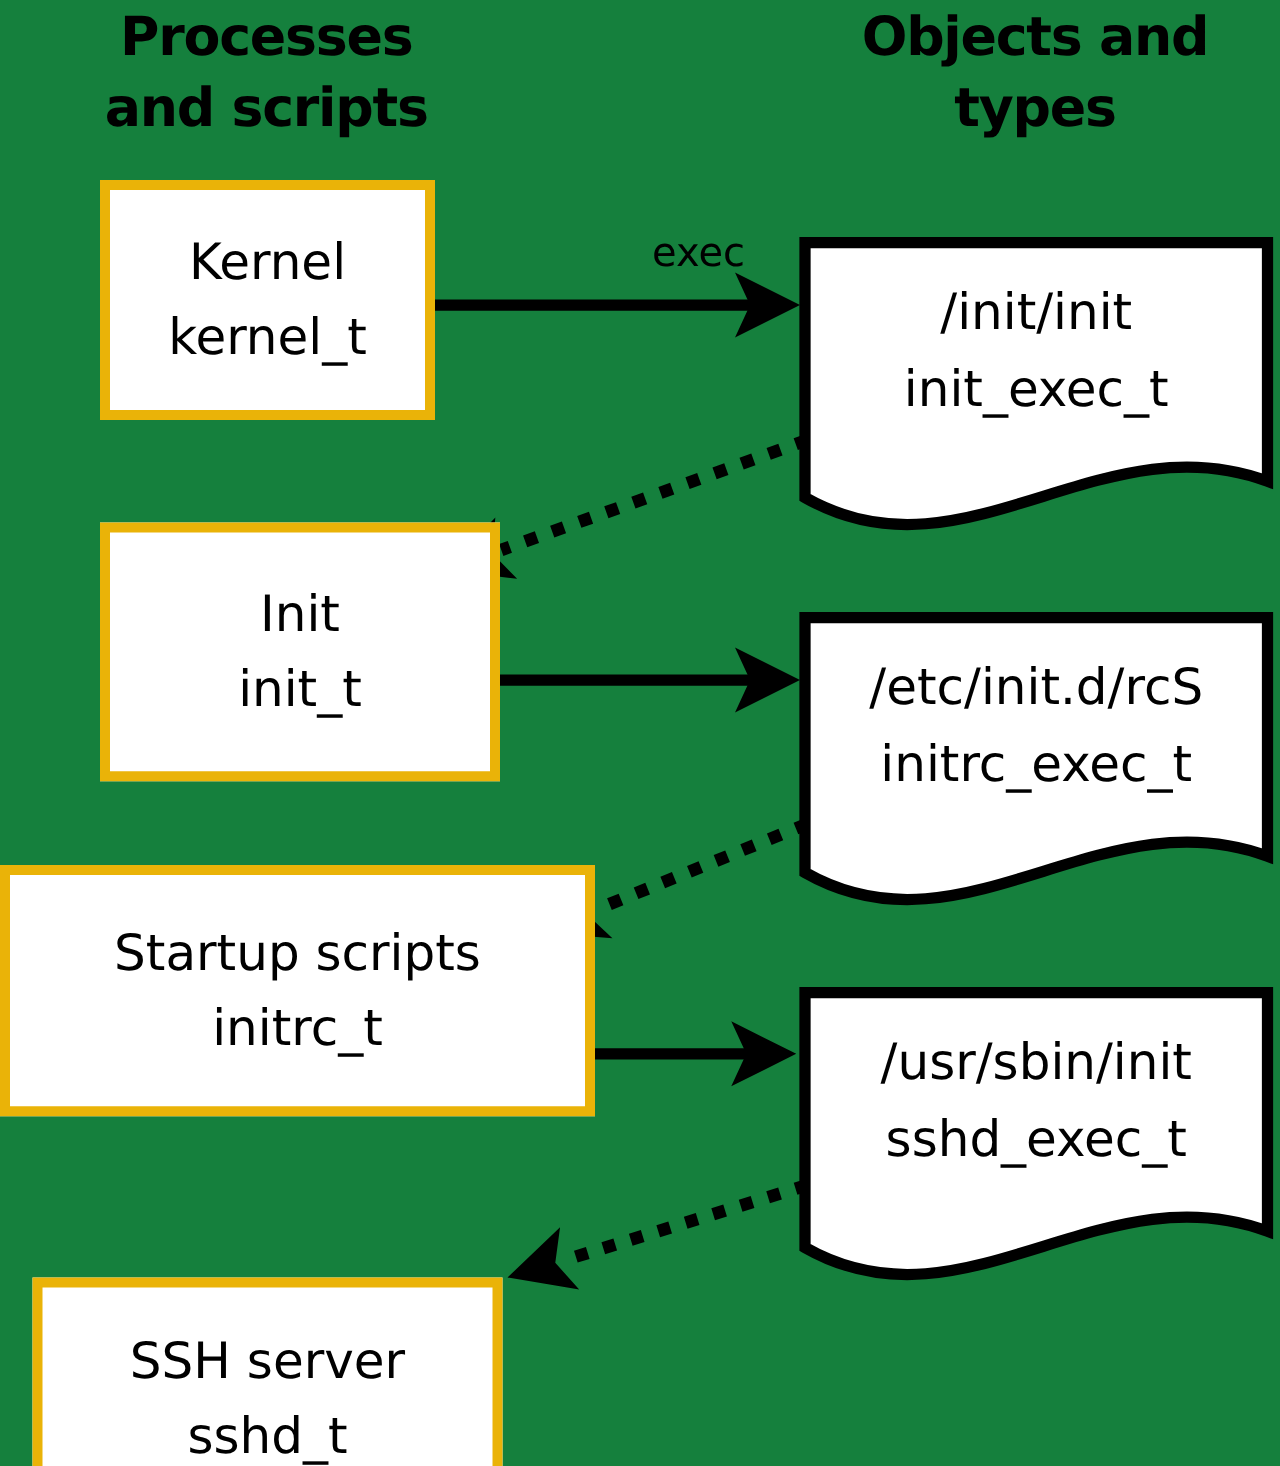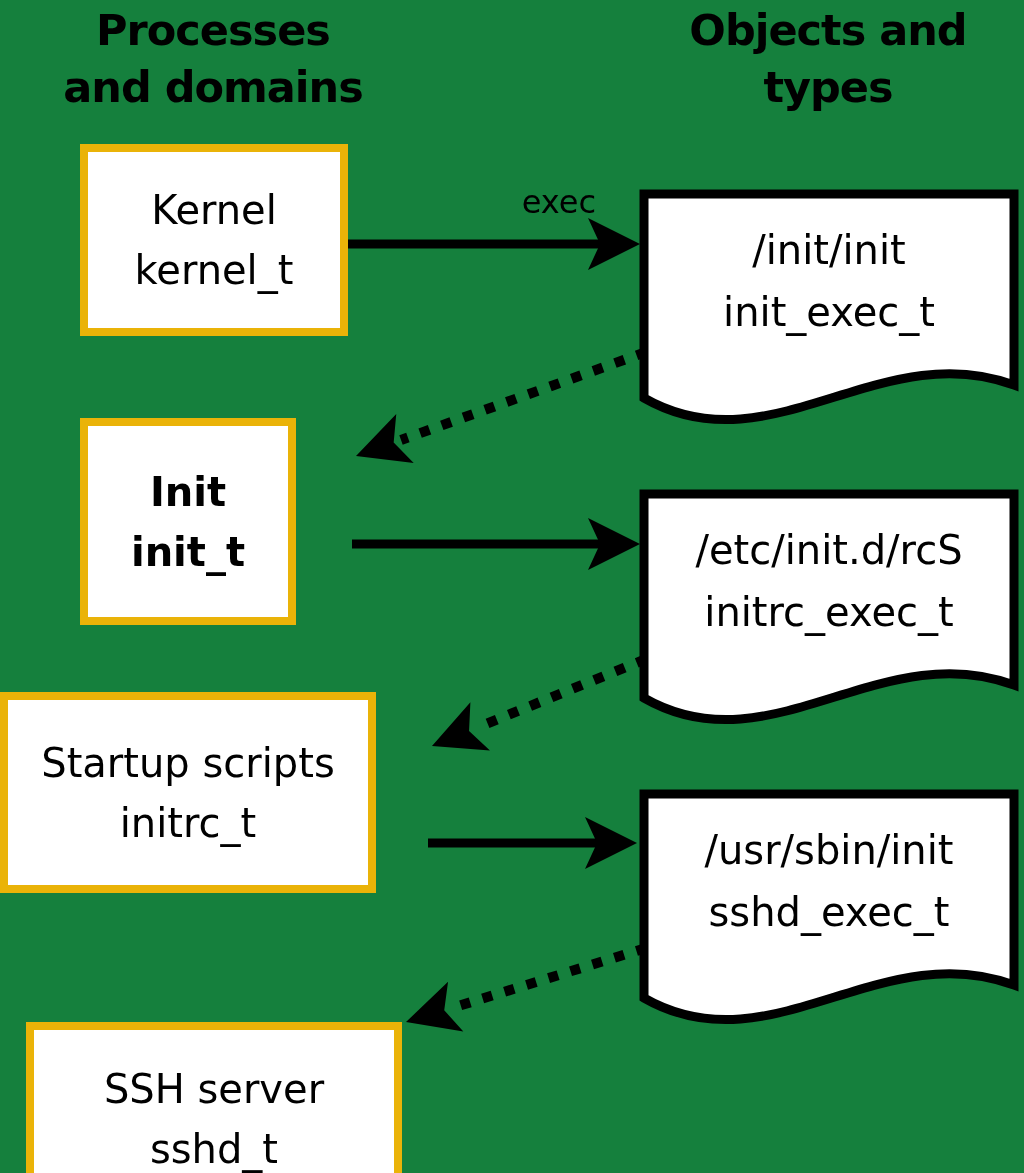--- a/index.html
+++ b/index.html
@@ -65,38 +65,38 @@
       <polygon class="head" points="0,0 -52,-26 -40,0 -52,26" transform="translate(432,746) rotate(157.9)"></polygon>
     </g>
     <g>
       <line class="dotted" x1="646" y1="948" x2="452" y2="1008"></line>
       <polygon class="head" points="0,0 -52,-26 -40,0 -52,26" transform="translate(406,1022) rotate(162.9)"></polygon>
     </g>
   </svg>
 
   <div class="hdr" style="left:13px; width:400px;">
     <div>Processes</div>
-    <div>and domains</div>
+    <div>and scripts</div>
   </div>
   <div class="hdr" style="left:634px; width:388px;">
     <div>Objects and</div>
     <div>types</div>
   </div>
 
   <div class="edge-label" style="left:396px; top:180px; width:200px;">exec</div>
 
   <div class="box" style="left:80px; top:144px; width:268px; height:192px;">
     <div>Kernel</div>
     <div>kernel_t</div>
   </div>
-  <div class="box" style="left:80px; top:418px; width:216px; height:207px;font-weight:bold;">
+  <div class="box" style="left:80px; top:418px; width:320px; height:207px;">
     <div>Init</div>
     <div>init_t</div>
   </div>
-  <div class="box" style="left:0px; top:692px; width:376px; height:201px;">
+  <div class="box" style="left:0px; top:692px; width:476px; height:201px;">
     <div>Startup scripts</div>
     <div>initrc_t</div>
   </div>
   <div class="box" style="left:26px; top:1022px; width:376px; height:193px;">
     <div>SSH server</div>
     <div>sshd_t</div>
   </div>
 
   <div class="doc-label" style="top:219px;">
     <div>/init/init</div>

